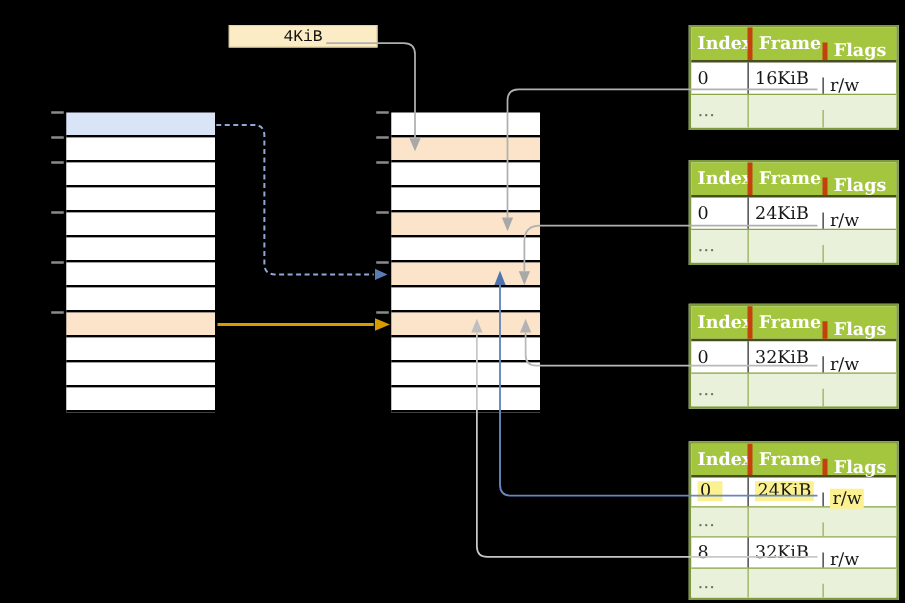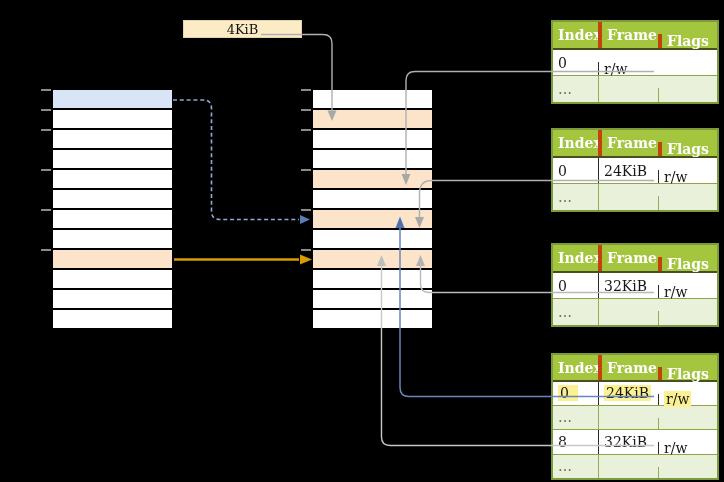--- a/index.html
+++ b/index.html
@@ -11,21 +11,21 @@
   .mem-row{height:20px;box-sizing:border-box;border-bottom:2px solid #000;background:#fff;}
   .mem-row.blue{background:#d9e4f6;}
   .mem-row.orange{background:#fce4cb;}
   .mem-row.white{background:#ffffff;}
   .tick{position:absolute;width:10px;height:2px;background:#8a8a8a;}
 
   
   .page-size-box{position:absolute;left:183px;top:20px;width:119px;height:18px;
     background:#fcecc6;border:1px solid #e3d5a8;box-sizing:border-box;
     display:flex;align-items:center;justify-content:center;
-    font-size:13px;color:#111;}
+    font-size:13px;color:#111;font-family:Liberation Mono, monospace;}
 
   
   .pt{position:absolute;left:551px;width:168px;box-sizing:border-box;
       border:2px solid #7e9b3c;background:#fff;font-size:14px;}
   .pt-hdr{display:flex;height:26px;background:#a4c63f;}
   .pt.small .pt-hdr{height:25px;}
   .pt-hcell{box-sizing:border-box;display:flex;align-items:center;padding-left:5px;
             color:#fff;font-weight:bold;}
   .pt-hcell + .pt-hcell{border-left:4px solid #c2410c;}
   .c0{width:45px;} .c1{width:60px;} .c2{flex:1;margin-top:12px;}
@@ -99,20 +99,21 @@
     </div>
 
   <div class="pt" style="top:20px;">
       <div class="pt-hdr">
         <div class="pt-hcell c0">Index</div>
         <div class="pt-hcell c1">Frame</div>
         <div class="pt-hcell c2">Flags</div>
       </div>
       <div class="pt-row white first">
         <div class="pt-cell c0">0</div>
+        <div class="pt-cell c1">16KiB</div>
         <div class="pt-cell c2">r/w</div>
       </div>
       <div class="pt-row green">
         <div class="pt-cell c0">…</div>
         <div class="pt-cell c1"></div>
         <div class="pt-cell c2"></div>
       </div>
     </div>
   <div class="pt" style="top:128px;">
       <div class="pt-hdr">

